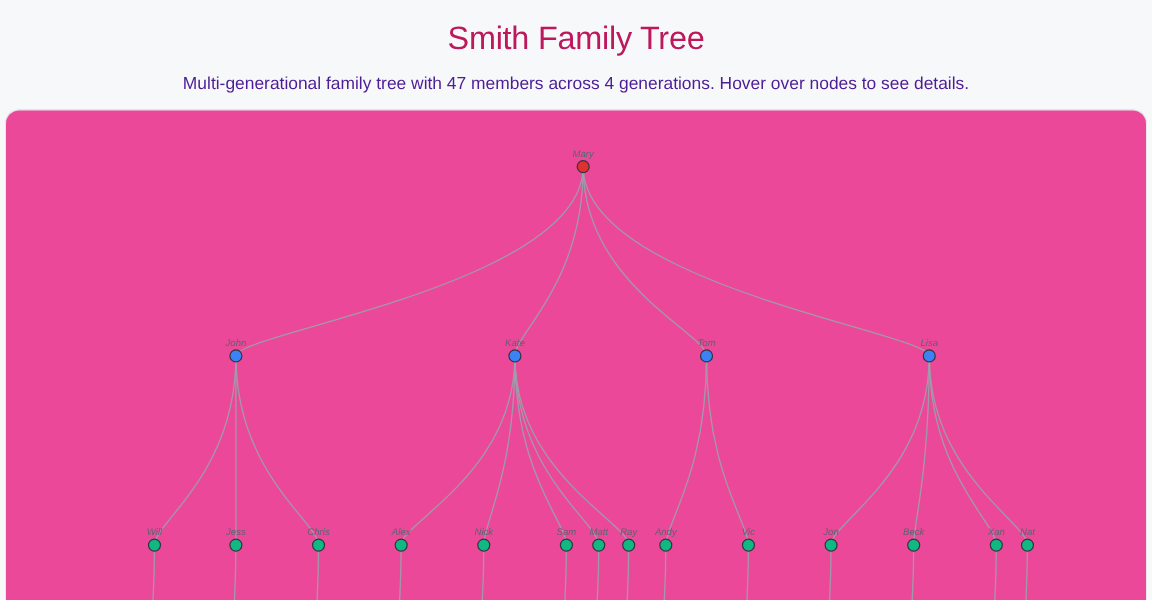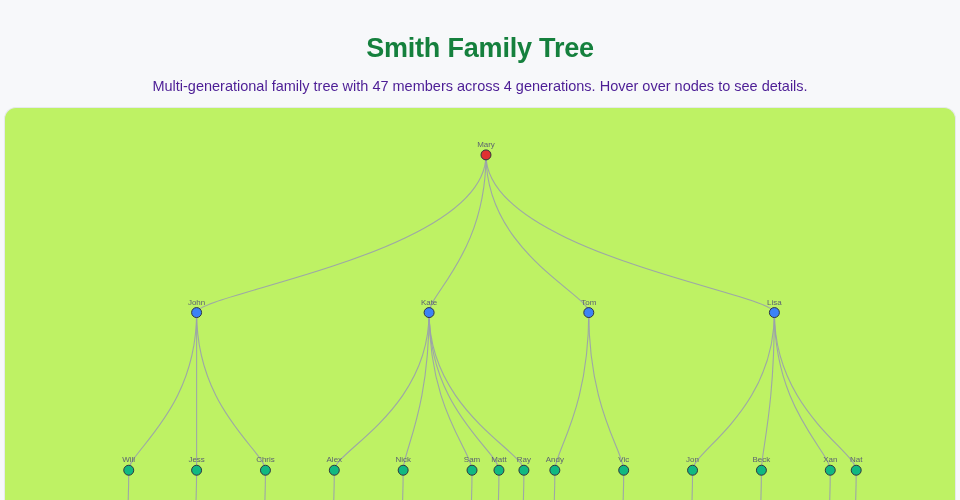--- a/index.html
+++ b/index.html
@@ -22,44 +22,45 @@
     display: flex;
     flex-direction: column;
   }
   .header {
     padding: 18px 20px 12px 20px;
     text-align: center;
     flex: 0 0 auto;
   }
   .page-title {
     font-size: 27px;
-    font-weight: bold;
-    color: #15803d;
+    font-weight: normal;
+    color: #be185d;
     letter-spacing: -0.2px;
-    margin: 16px 0 14px 0;
+    margin: 0 0 14px 0;
     line-height: 1.1;
   }
   .page-subtitle {
     font-size: 14.5px;
     color: #4c1d95;
     margin: 0;
     line-height: 1.2;
     font-weight: normal;
   }
   .tree-card {
     position: relative;
     margin: 0 4px 0 4px;
     flex: 1 1 auto;
-    background: #bef264;
+    background: #ec4899;
     border: 1px solid #e6e8ec;
     border-radius: 12px;
     border-bottom: none;
     border-bottom-left-radius: 0;
     border-bottom-right-radius: 0;
     overflow: hidden;
+    font-style: italic;
   }
   .tree-svg {
     display: block;
     width: 100%;
     height: 100%;
   }
   .edge {
     fill: none;
     stroke: #9aa1ab;
     stroke-width: 1.1;

